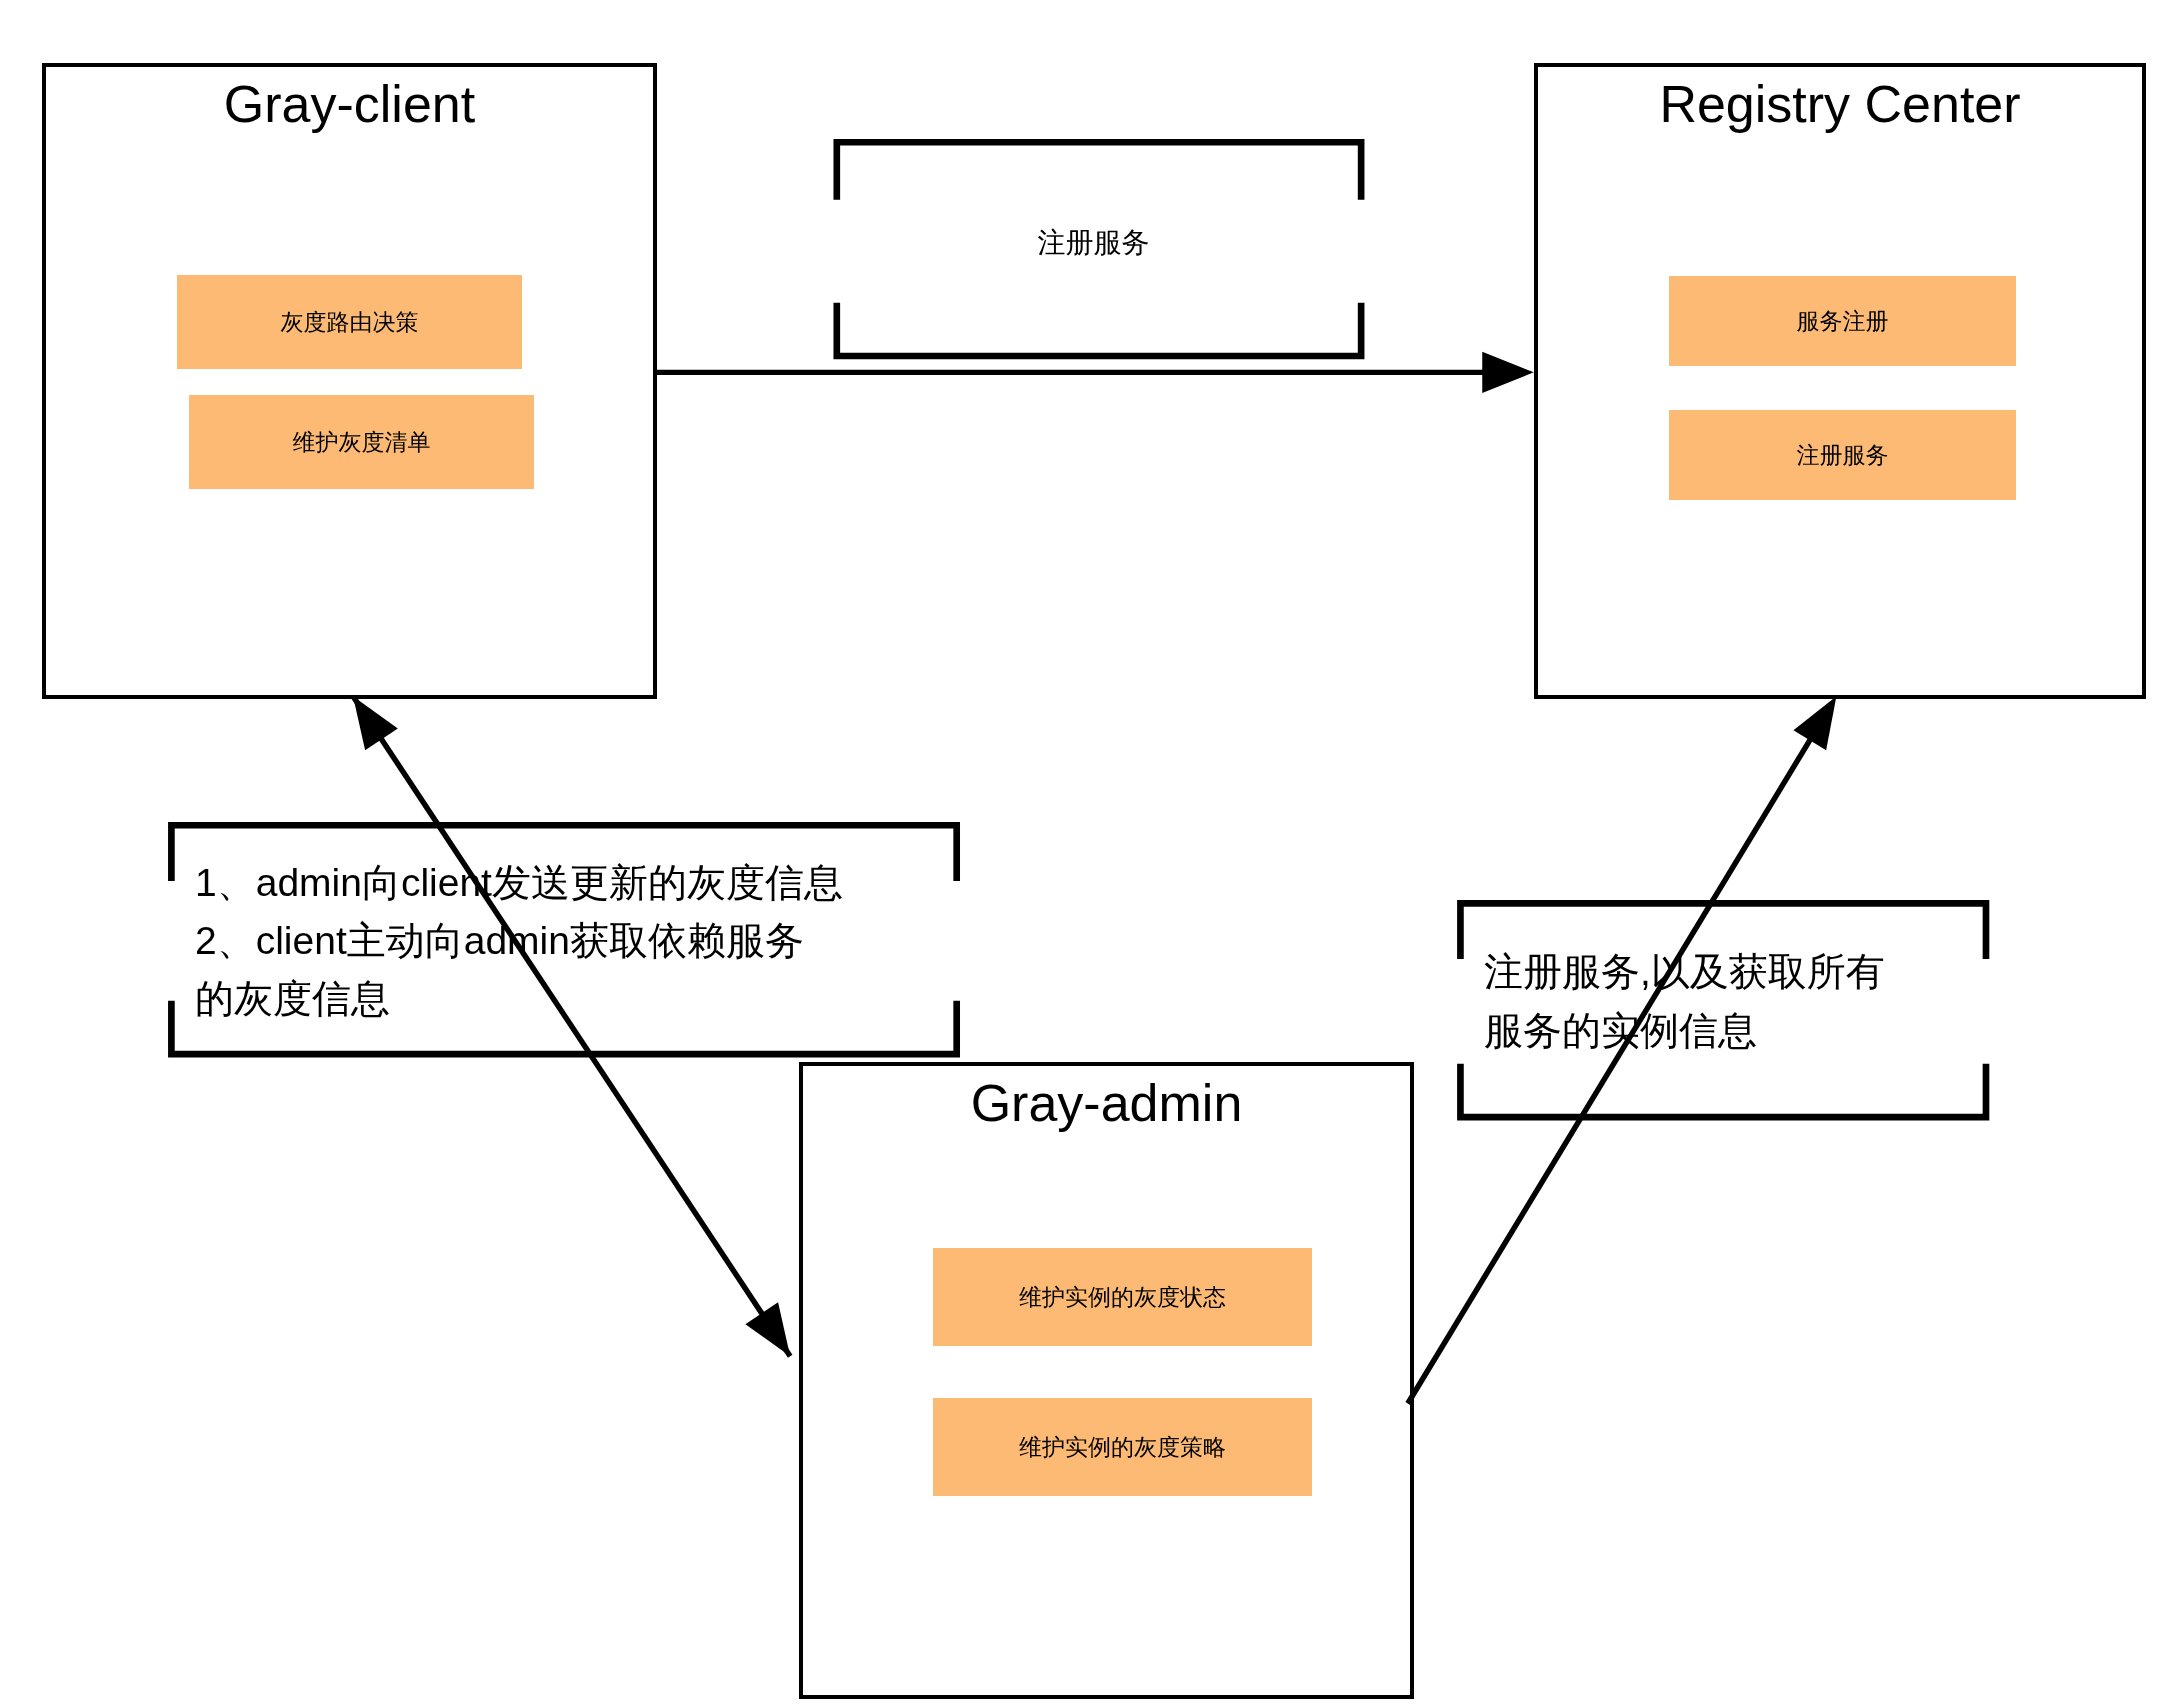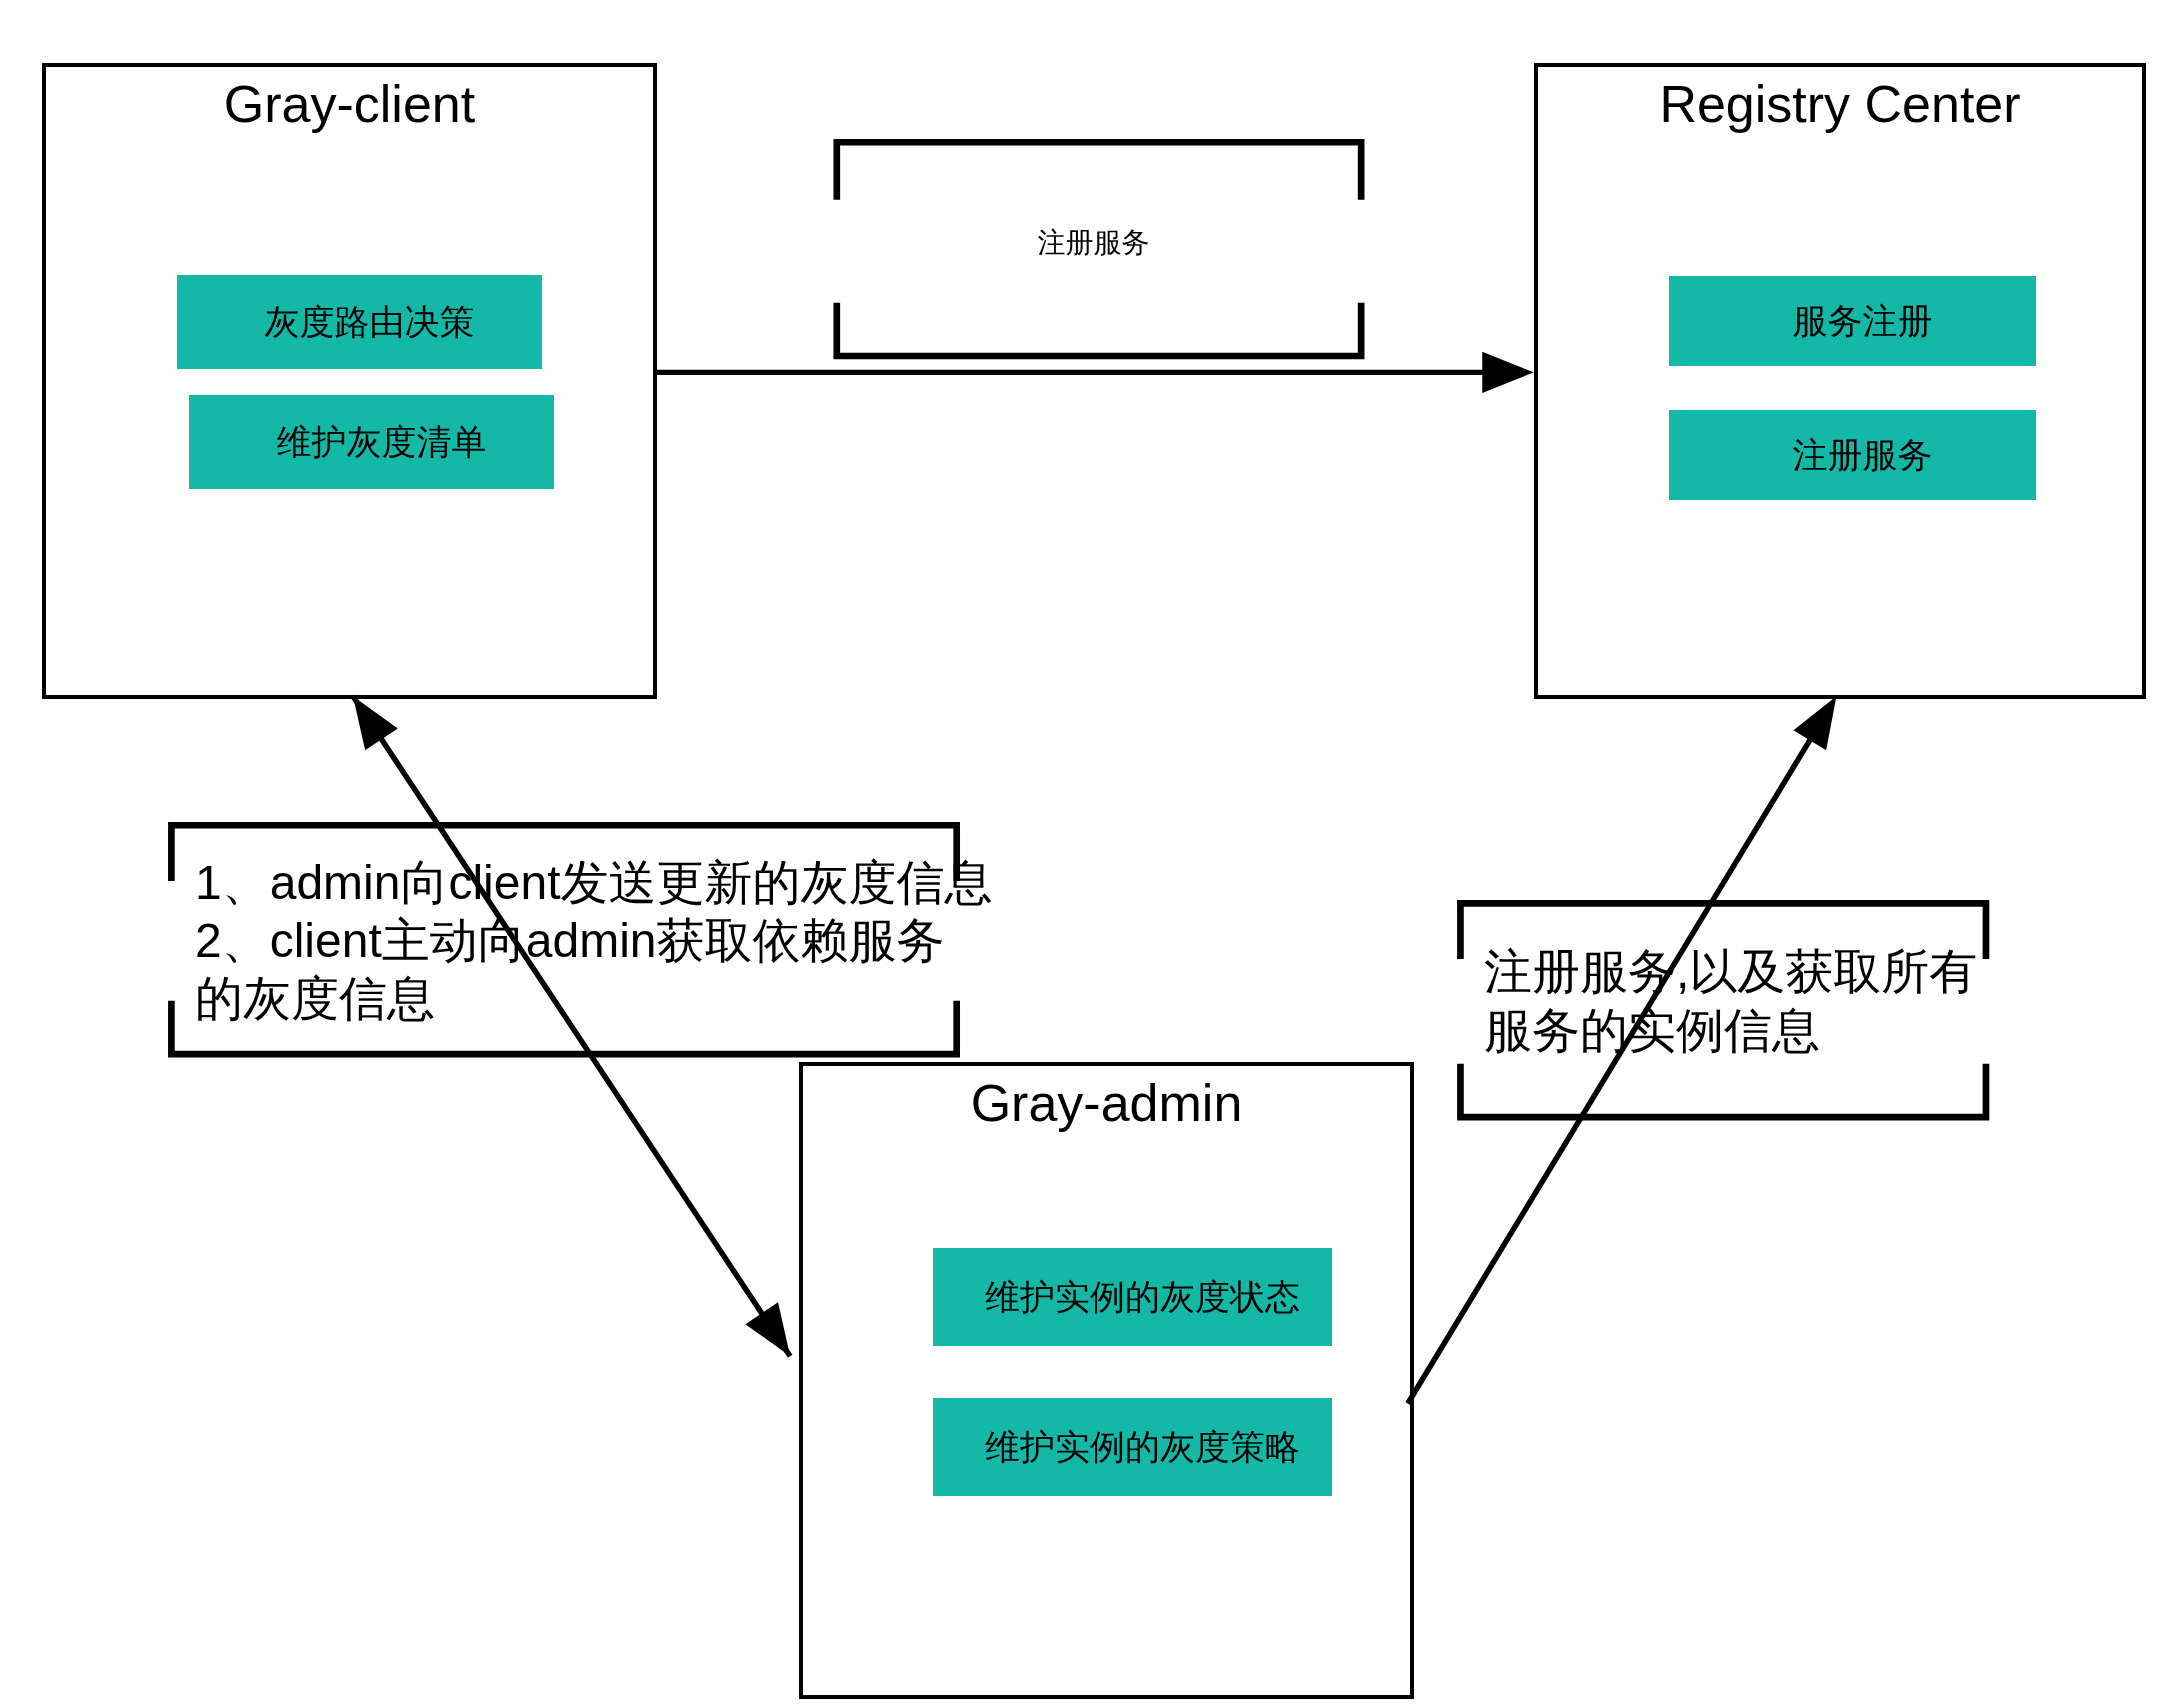--- a/index.html
+++ b/index.html
@@ -27,39 +27,38 @@
     left: 0;
     top: 9.7px;
     width: 100%;
     text-align: center;
     font-size: 52px;
     line-height: 55px;
     white-space: nowrap;
   }
   .chip {
     position: absolute;
-    background: #14b8a6;
+    background: #fdba74;
     display: flex;
     align-items: center;
     justify-content: center;
-    font-size: 35px;
+    font-size: 23px;
     white-space: nowrap;
-    padding-left: 20px;
   }
   #connector-layer {
     position: absolute;
     left: 0;
     top: 0;
     width: 2161px;
     height: 1705px;
     pointer-events: none;
   }
   .note {
     position: absolute;
-    font-size: 48px;
+    font-size: 39px;
     white-space: nowrap;
   }
   .note .note-line {
     line-height: 58px;
   }
   #admin-registry-note .note-line {
     line-height: 59px;
   }
   #register-service-label {
     position: absolute;

